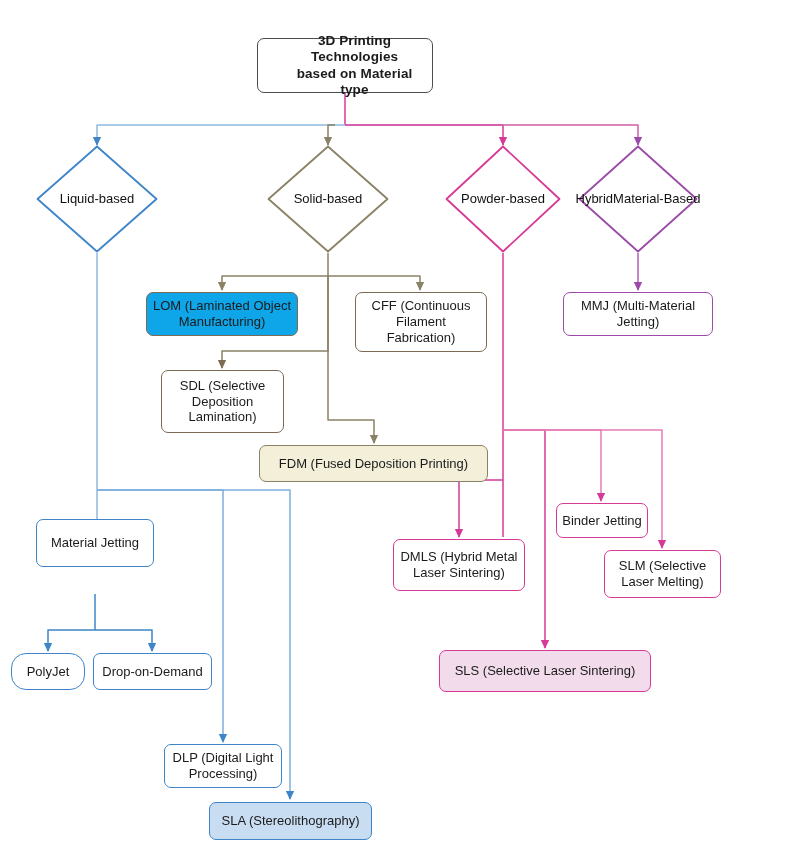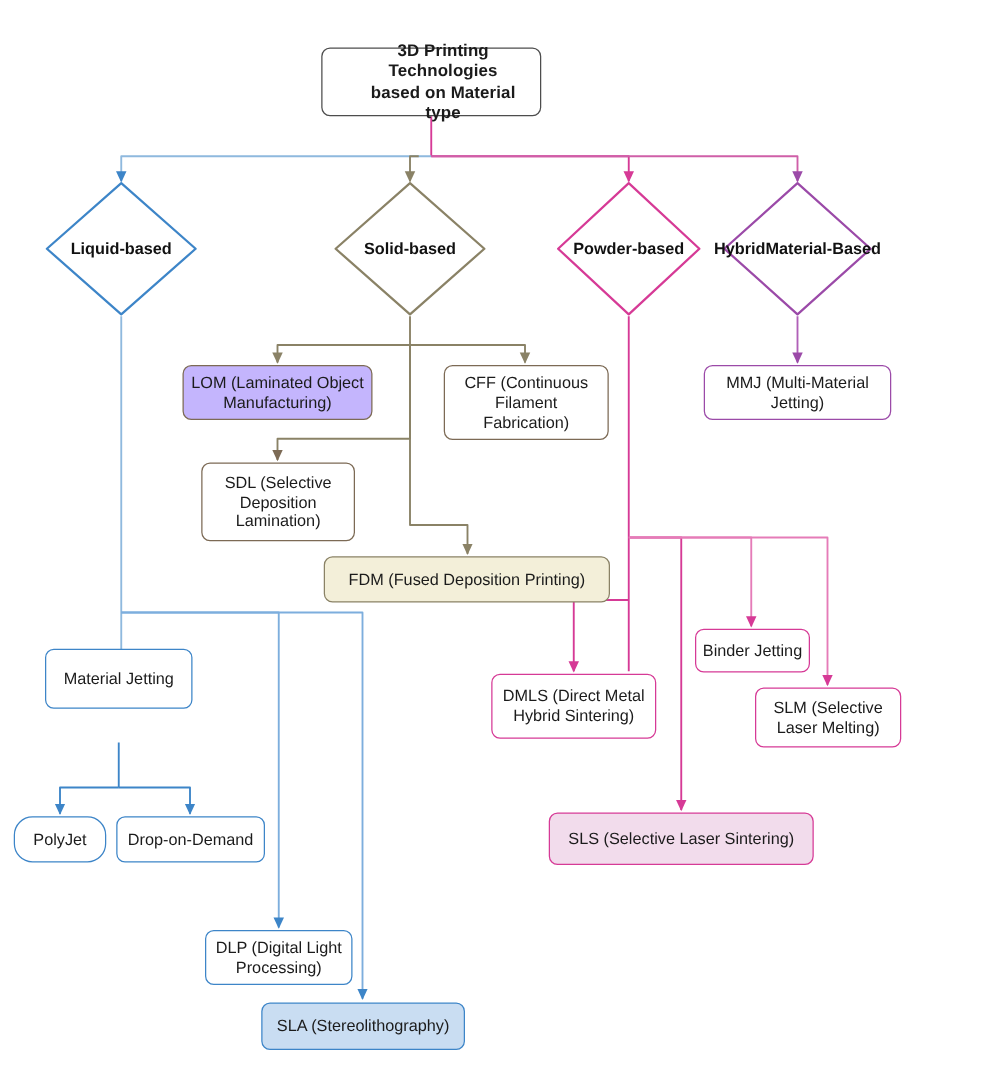--- a/index.html
+++ b/index.html
@@ -61,21 +61,21 @@
   .diamond-label {
     position: absolute;
     left: 0;
     top: 0;
     width: 100%;
     height: 100%;
     display: flex;
     align-items: center;
     justify-content: center;
     text-align: center;
-    font-weight: bold;
+    font-weight: normal;
     font-size: 13px;
     color: #111111;
     line-height: 1.2;
     white-space: nowrap;
   }
 </style>
 </head>
 <body>
 
 <div id="canvas">
@@ -168,21 +168,21 @@
     <svg width="120" height="108" viewBox="0 0 120 108">
       <polygon points="60,1.5 118.5,54 60,106.5 1.5,54" fill="#ffffff" stroke="#9b4aa8" stroke-width="1.8" stroke-linejoin="round"></polygon>
     </svg>
     <div class="diamond-label">
       <span>Hybrid</span>
         <br>
       <span>Material-Based</span>
     </div>
   </div>
 
-  <div class="node" style="left:146px; top:292px; width:152px; height:44px; border-color:#7c6a55; background:#c4b5fd; font-size:13px;">
+  <div class="node" style="left:146px; top:292px; width:152px; height:44px; border-color:#7c6a55; background:#0ea5e9; font-size:13px;">
     <span>LOM (Laminated Object Manufacturing)</span>
   </div>
 
   <div class="node" style="left:355px; top:292px; width:132px; height:60px; border-color:#7c6a55; background:#ffffff; font-size:13px;">
     <span>CFF (Continuous Filament Fabrication)</span>
   </div>
 
   <div class="node" style="left:161px; top:370px; width:123px; height:63px; border-color:#7c6a55; background:#ffffff; font-size:13px;">
     <span>SDL (Selective Deposition Lamination)</span>
   </div>
@@ -209,21 +209,21 @@
 
   <div class="node" style="left:164px; top:744px; width:118px; height:44px; border-color:#3d85c8; background:#ffffff; font-size:13px;">
     <span>DLP (Digital Light Processing)</span>
   </div>
 
   <div class="node" style="left:209px; top:802px; width:163px; height:38px; border-color:#3d85c8; background:#c9ddf2; font-size:13px;text-align:center;">
     <span>SLA (Stereolithography)</span>
   </div>
 
   <div class="node" style="left:393px; top:539px; width:132px; height:52px; border-color:#d63a96; background:#ffffff; font-size:13px;">
-    <span>DMLS (Direct Metal Hybrid Sintering)</span>
+    <span>DMLS (Hybrid Metal Laser Sintering)</span>
   </div>
 
   <div class="node" style="left:556px; top:503px; width:92px; height:35px; border-color:#d63a96; background:#ffffff; font-size:13px;">
     <span>Binder Jetting</span>
   </div>
 
   <div class="node" style="left:604px; top:550px; width:117px; height:48px; border-color:#d63a96; background:#ffffff; font-size:13px;">
     <span>SLM (Selective Laser Melting)</span>
   </div>
 

